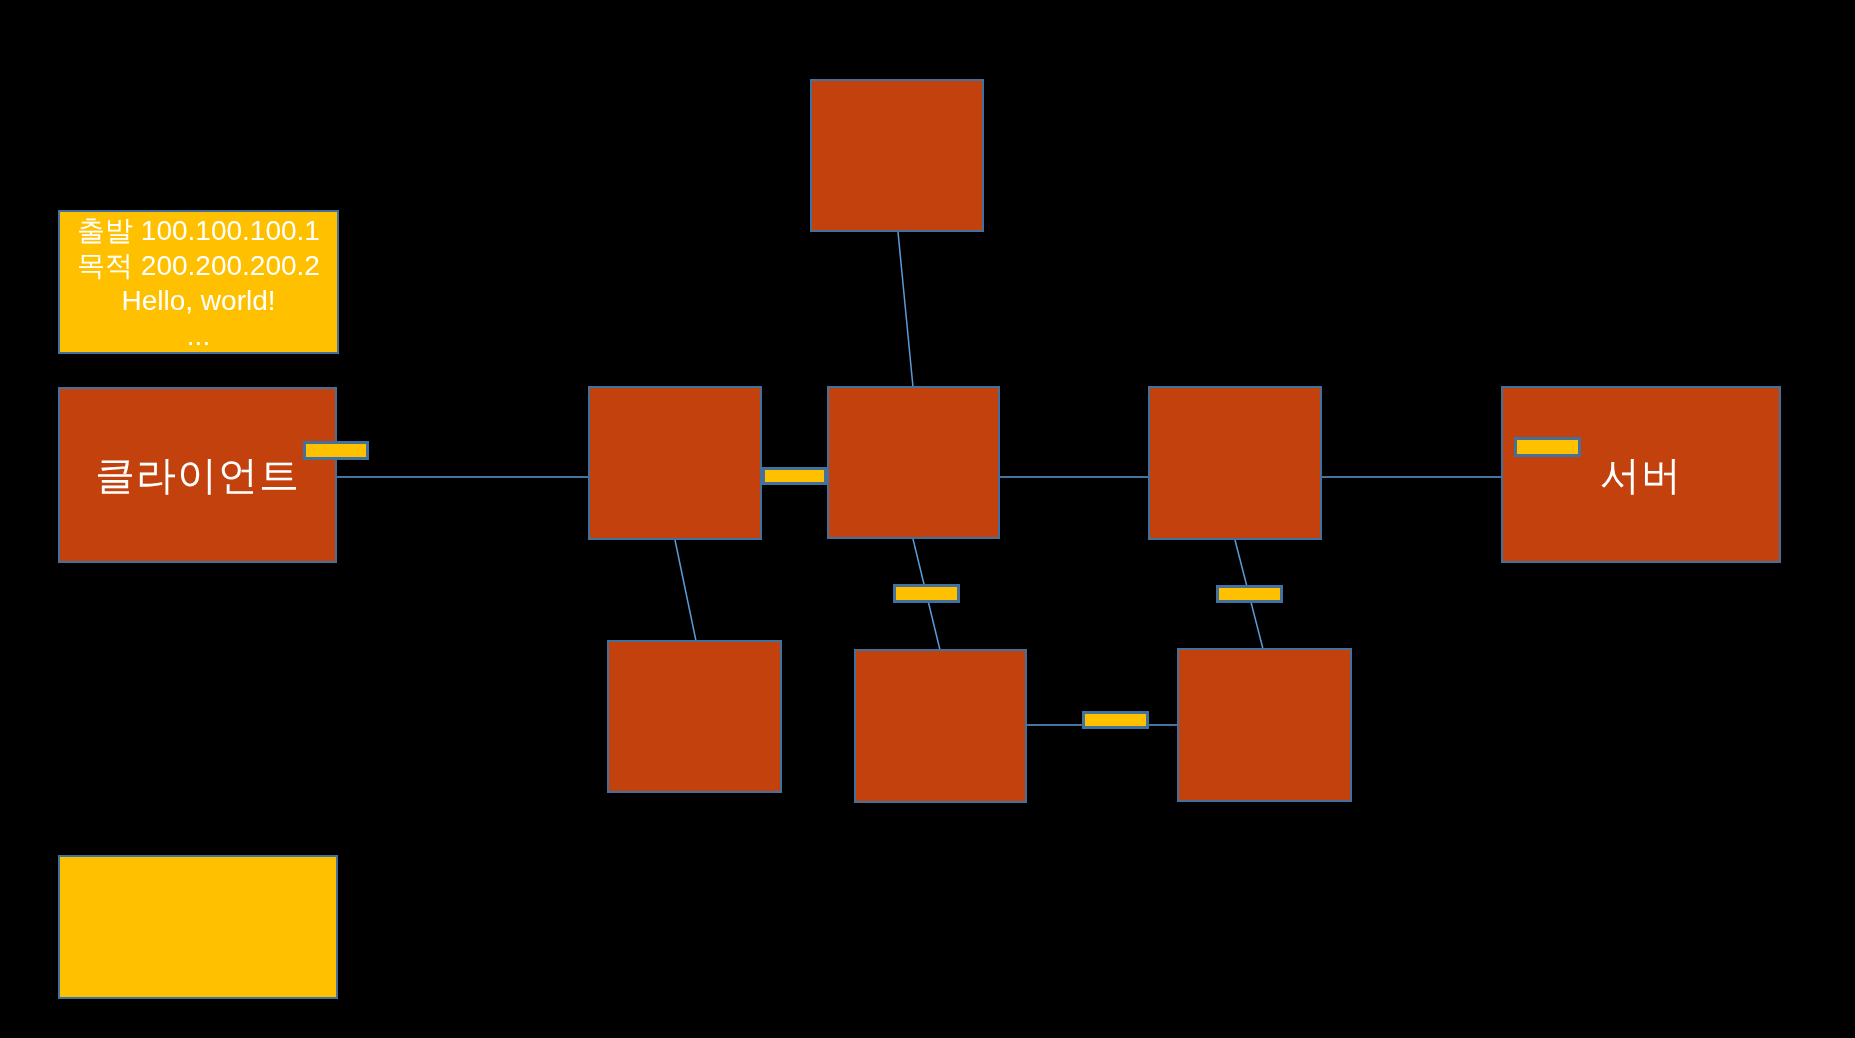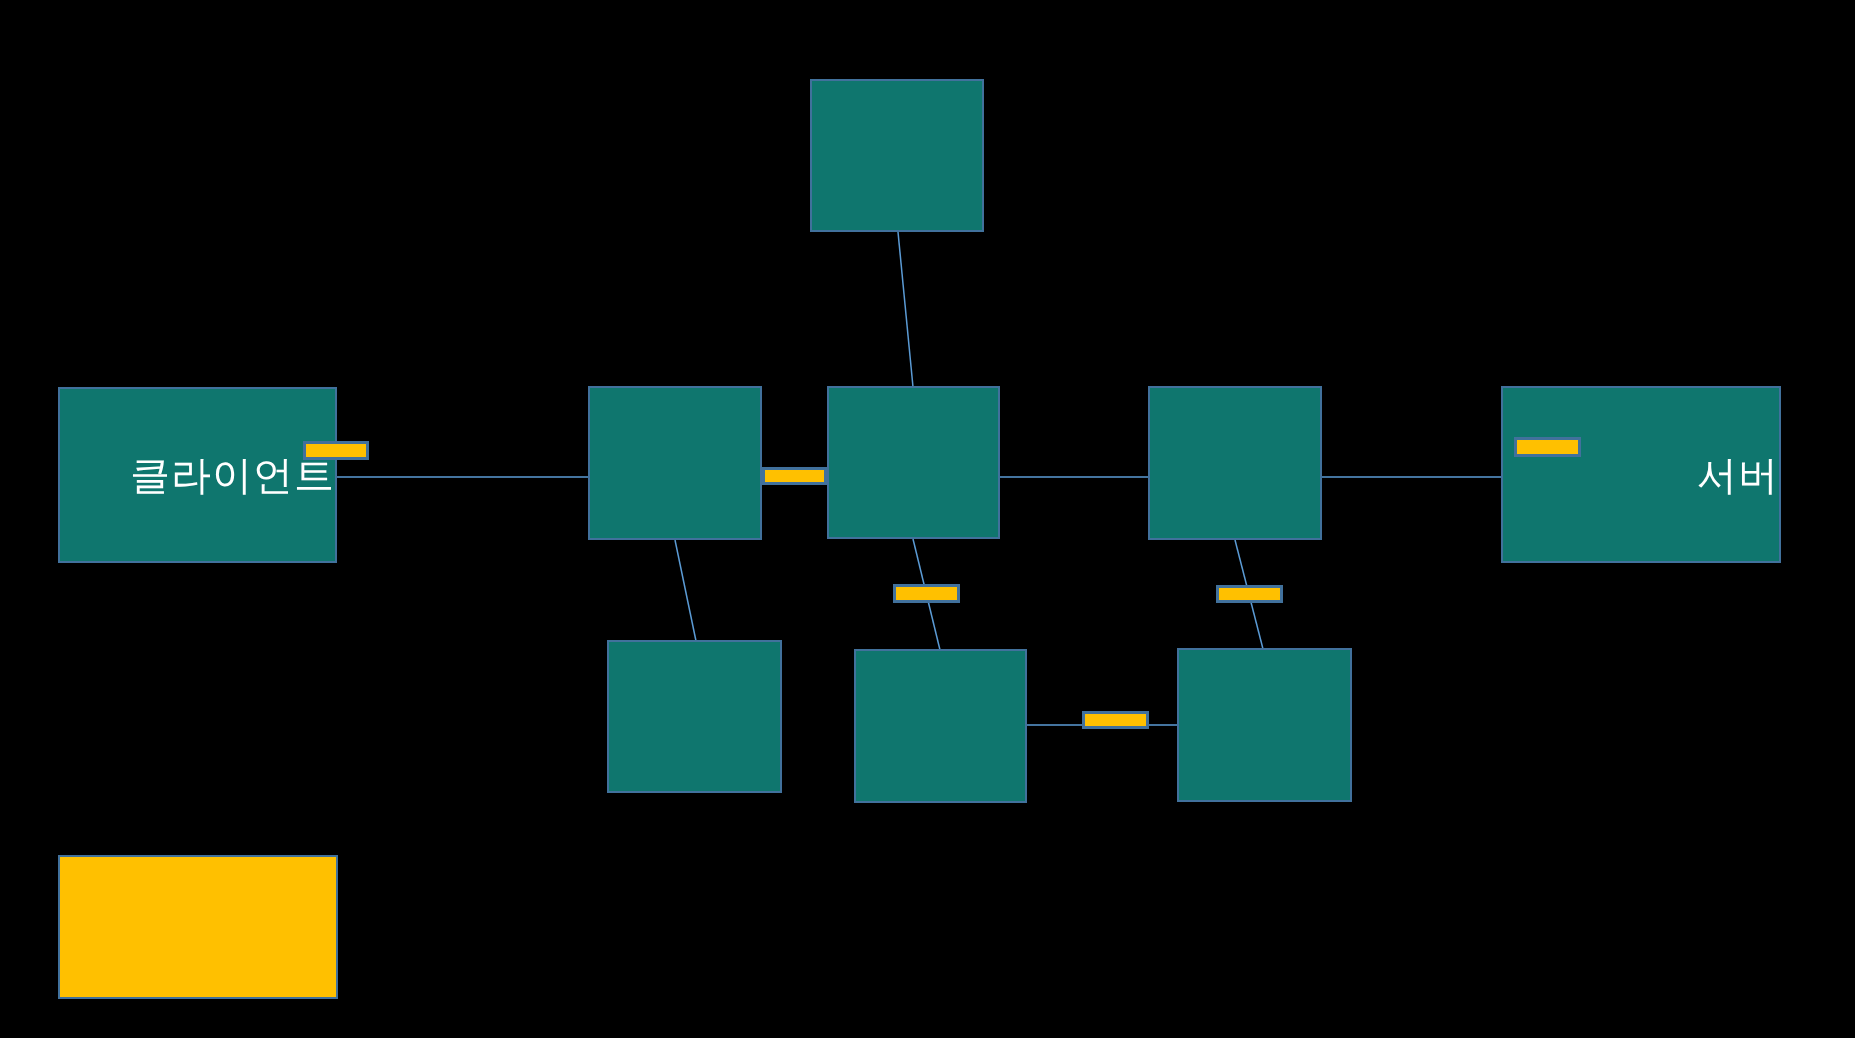--- a/index.html
+++ b/index.html
@@ -16,27 +16,27 @@
     font-family: "Liberation Sans", sans-serif;
   }
   .connectors {
     position: absolute;
     left: 0;
     top: 0;
     z-index: 1;
   }
   .node {
     position: absolute;
-    background: #0f766e;
+    background: #c2410c;
     border: 2px solid #41719C;
     box-sizing: border-box;
     z-index: 2;
     display: flex;
     align-items: center;
-    justify-content: flex-end;
+    justify-content: center;
   }
   .node-label {
     color: #FFFFFF;
     font-size: 40px;
     letter-spacing: 1px;
     text-align: center;
     line-height: 1;
   }
   .packet {
     position: absolute;
@@ -100,20 +100,26 @@
     <line x1="337" y1="477" x2="588" y2="477" stroke="#5B9BD5" stroke-width="1.5"></line>
     <line x1="1000" y1="477" x2="1148" y2="477" stroke="#5B9BD5" stroke-width="1.5"></line>
     <line x1="1322" y1="477" x2="1547" y2="477" stroke="#5B9BD5" stroke-width="1.5"></line>
     <line x1="898" y1="232" x2="913" y2="387" stroke="#5B9BD5" stroke-width="1.5"></line>
     <line x1="675" y1="540" x2="696" y2="641" stroke="#5B9BD5" stroke-width="1.5"></line>
     <line x1="913" y1="539" x2="940" y2="650" stroke="#5B9BD5" stroke-width="1.5"></line>
     <line x1="1235" y1="540" x2="1263" y2="649" stroke="#5B9BD5" stroke-width="1.5"></line>
     <line x1="1027" y1="725" x2="1177" y2="725" stroke="#5B9BD5" stroke-width="1.5"></line>
   </svg>
 
+  <div class="callout">
+    <div class="line">출발 100.100.100.1</div>
+    <div class="line">목적 200.200.200.2</div>
+    <div class="line">Hello, world!</div>
+    <div class="line">...</div>
+  </div>
 
   <div class="node n-top"></div>
 
   <div class="node n-client">
     <span class="node-label">클라이언트</span>
   </div>
 
   <div class="node n-r1"></div>
   <div class="node n-r2"></div>
   <div class="node n-r3"></div>

